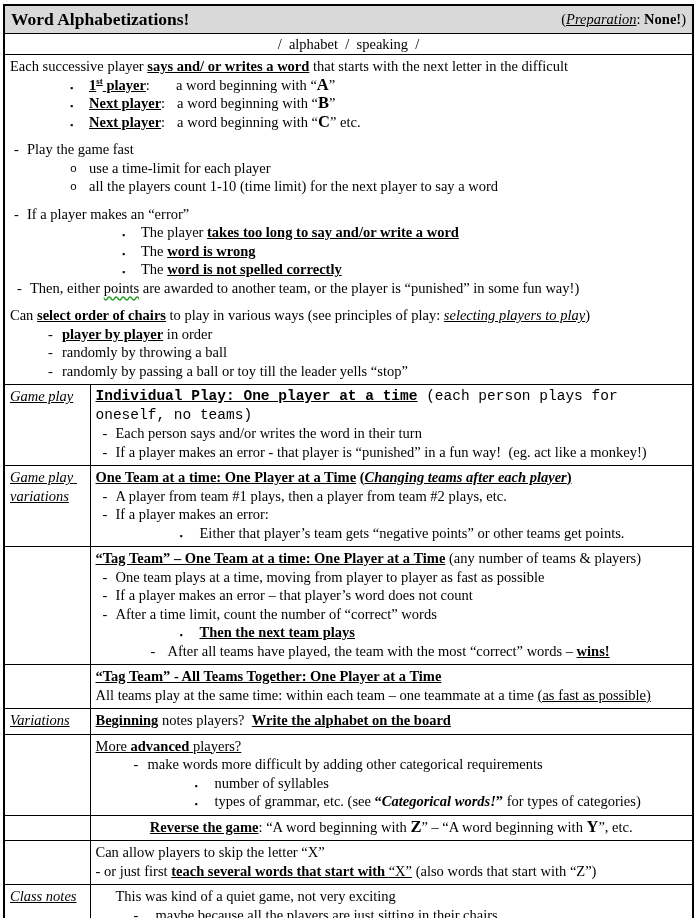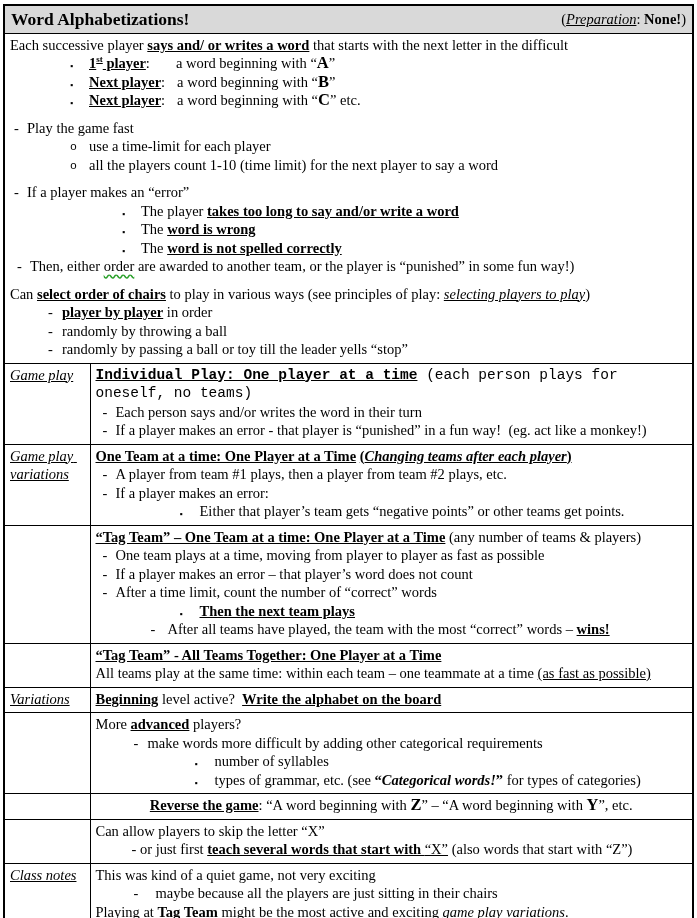--- a/index.html
+++ b/index.html
@@ -40,34 +40,37 @@
     </colgroup>
     <tbody id="doc-body">
       <tr>
         <td colspan="2" class="titlecell" id="title-cell" style="background: rgb(217, 217, 217);">
           <div class="hdrflex">
             <span class="doc-title">Word Alphabetizations!</span>
             <span class="prep" id="prep-slot"><span>(</span><span class="i u">Preparation</span><span>: </span><span class="b">None!</span><span>)</span></span>
           </div>
         </td>
       </tr>
+      <tr>
+        <td colspan="2" class="tagcell">/  alphabet  /  speaking  /</td>
+      </tr>
     <tr>
           <td colspan="2" class="content">
             <div class="ln" style="padding-left: 0px;"><span>Each successive player </span><span class="b u">says and/ or writes a word</span><span> that starts with the next letter in the difficult</span></div>
             <div class="ln" style="padding-left: 79px;"><span class="mk mk-sq" style="left: 60px;">▪</span><span class="b u">1</span><span class="b u p">st</span><span class="b u"> player</span><span>:</span><span class="tab" style="width: 26px;"></span><span>a word beginning with “</span><span class="L">A</span><span>”</span></div>
             <div class="ln" style="padding-left: 79px;"><span class="mk mk-sq" style="left: 60px;">▪</span><span class="b u">Next player</span><span>:</span><span class="tab" style="width: 12px;"></span><span>a word beginning with “</span><span class="L">B</span><span>”</span></div>
             <div class="ln" style="padding-left: 79px;"><span class="mk mk-sq" style="left: 60px;">▪</span><span class="b u">Next player</span><span>:</span><span class="tab" style="width: 12px;"></span><span>a word beginning with “</span><span class="L">C</span><span>” etc.</span></div>
             <div class="ln gap" style="padding-left: 17px;"><span class="mk mk-dash" style="left: 4px;">-</span><span>Play the game fast</span></div>
             <div class="ln" style="padding-left: 79px;"><span class="mk mk-o" style="left: 60px;">o</span><span>use a time-limit for each player</span></div>
             <div class="ln" style="padding-left: 79px;"><span class="mk mk-o" style="left: 60px;">o</span><span>all the players count 1-10 (time limit) for the next player to say a word</span></div>
             <div class="ln gap" style="padding-left: 17px;"><span class="mk mk-dash" style="left: 4px;">-</span><span>If a player makes an “error”</span></div>
             <div class="ln" style="padding-left: 131px;"><span class="mk mk-sq" style="left: 112px;">▪</span><span>The player </span><span class="b u">takes too long to say and/or write a word</span></div>
             <div class="ln" style="padding-left: 131px;"><span class="mk mk-sq" style="left: 112px;">▪</span><span>The </span><span class="b u">word is wrong</span></div>
             <div class="ln" style="padding-left: 131px;"><span class="mk mk-sq" style="left: 112px;">▪</span><span>The </span><span class="b u">word is not spelled correctly</span></div>
-            <div class="ln" style="padding-left: 20px;"><span class="mk mk-dash" style="left: 7px;">-</span><span>Then, either </span><span class="w">order</span><span> are awarded to another team, or the player is “punished” in some fun way!)</span></div>
+            <div class="ln" style="padding-left: 20px;"><span class="mk mk-dash" style="left: 7px;">-</span><span>Then, either </span><span class="w">points</span><span> are awarded to another team, or the player is “punished” in some fun way!)</span></div>
             <div class="ln gap" style="padding-left: 0px;"><span>Can </span><span class="b u">select order of chairs</span><span> to play in various ways (see principles of play: </span><span class="i u">selecting players to play</span><span>)</span></div>
             <div class="ln" style="padding-left: 52px;"><span class="mk mk-dash" style="left: 38px;">-</span><span class="b u">player by player</span><span> in order</span></div>
             <div class="ln" style="padding-left: 52px;"><span class="mk mk-dash" style="left: 38px;">-</span><span>randomly by throwing a ball</span></div>
             <div class="ln" style="padding-left: 52px;"><span class="mk mk-dash" style="left: 38px;">-</span><span>randomly by passing a ball or toy till the leader yells “stop”</span></div>
           </td>
         </tr>
         <tr>
           <td class="labelcell">
             <div class="ln"><span class="i u">Game play</span></div>
           </td>
@@ -108,56 +111,56 @@
           <td class="content">
             <div class="ln" style="padding-left: 0px;"><span class="b u">“Tag Team” - All Teams Together: One Player at a Time</span></div>
             <div class="ln" style="padding-left: 0px;"><span>All teams play at the same time: within each team – one teammate at a time </span><span class="u">(as fast as possible)</span></div>
           </td>
         </tr>
         <tr>
           <td class="labelcell">
             <div class="ln"><span class="i u">Variations</span></div>
           </td>
           <td class="content">
-            <div class="ln" style="padding-left: 0px;"><span class="b u">Beginning</span><span> level active?  </span><span class="b u">Write the alphabet on the board</span></div>
+            <div class="ln" style="padding-left: 0px;"><span class="b u">Beginning</span><span> notes players?  </span><span class="b u">Write the alphabet on the board</span></div>
           </td>
         </tr>
         <tr>
           <td class="labelcell">
             <div class="ln"></div>
           </td>
           <td class="content">
-            <div class="ln" style="padding-left: 0px;"><span>More </span><span class="b u">advanced</span><span> players?</span></div>
+            <div class="ln" style="padding-left: 0px; text-decoration: underline;"><span>More </span><span class="b u">advanced</span><span> players?</span></div>
             <div class="ln" style="padding-left: 52px;"><span class="mk mk-dash" style="left: 38px;">-</span><span>make words more difficult by adding other categorical requirements</span></div>
             <div class="ln" style="padding-left: 119px;"><span class="mk mk-sq" style="left: 99px;">▪</span><span>number of syllables</span></div>
             <div class="ln" style="padding-left: 119px;"><span class="mk mk-sq" style="left: 99px;">▪</span><span>types of grammar, etc. (see </span><span class="b">“</span><span class="b i">Categorical words!</span><span class="b">”</span><span> for types of categories)</span></div>
           </td>
         </tr>
         <tr>
           <td class="labelcell">
             <div class="ln"></div>
           </td>
           <td class="content">
             <div class="ln" style="padding-left: 0px; text-align: center;"><span class="b u">Reverse the game</span><span>: “A word beginning with </span><span class="L">Z</span><span>” – “A word beginning with </span><span class="L">Y</span><span>”, etc.</span></div>
           </td>
         </tr>
         <tr>
           <td class="labelcell">
             <div class="ln"></div>
           </td>
           <td class="content">
             <div class="ln" style="padding-left: 0px;"><span>Can allow players to skip the letter “X”</span></div>
-            <div class="ln" style="padding-left: 0px; margin-left: 36px;"><span>- or just first </span><span class="b u">teach several words that start with </span><span class="u">“X”</span><span> (also words that start with “Z”)</span></div>
+            <div class="ln" style="padding-left: 0px;"><span>- or just first </span><span class="b u">teach several words that start with </span><span class="u">“X”</span><span> (also words that start with “Z”)</span></div>
           </td>
         </tr>
         <tr>
           <td class="labelcell">
             <div class="ln"><span class="i u">Class notes</span></div>
           </td>
           <td class="content">
-            <div class="ln" style="padding-left: 0px;"><span>This was kind of a quiet game, not very exciting</span></div>
+            <div class="ln" style="padding-left: 0px; margin-left: 20px;"><span>This was kind of a quiet game, not very exciting</span></div>
             <div class="ln" style="padding-left: 60px;"><span class="mk mk-dash" style="left: 38px;">-</span><span>maybe because all the players are just sitting in their chairs</span></div>
             <div class="ln" style="padding-left: 0px;"><span>Playing at </span><span class="b u">Tag Team</span><span> might be the most active and exciting </span><span class="i u">game play variations</span><span>.</span></div>
           </td>
         </tr>
       </tbody>
   </table>
 </div>
 
 </body></html>

